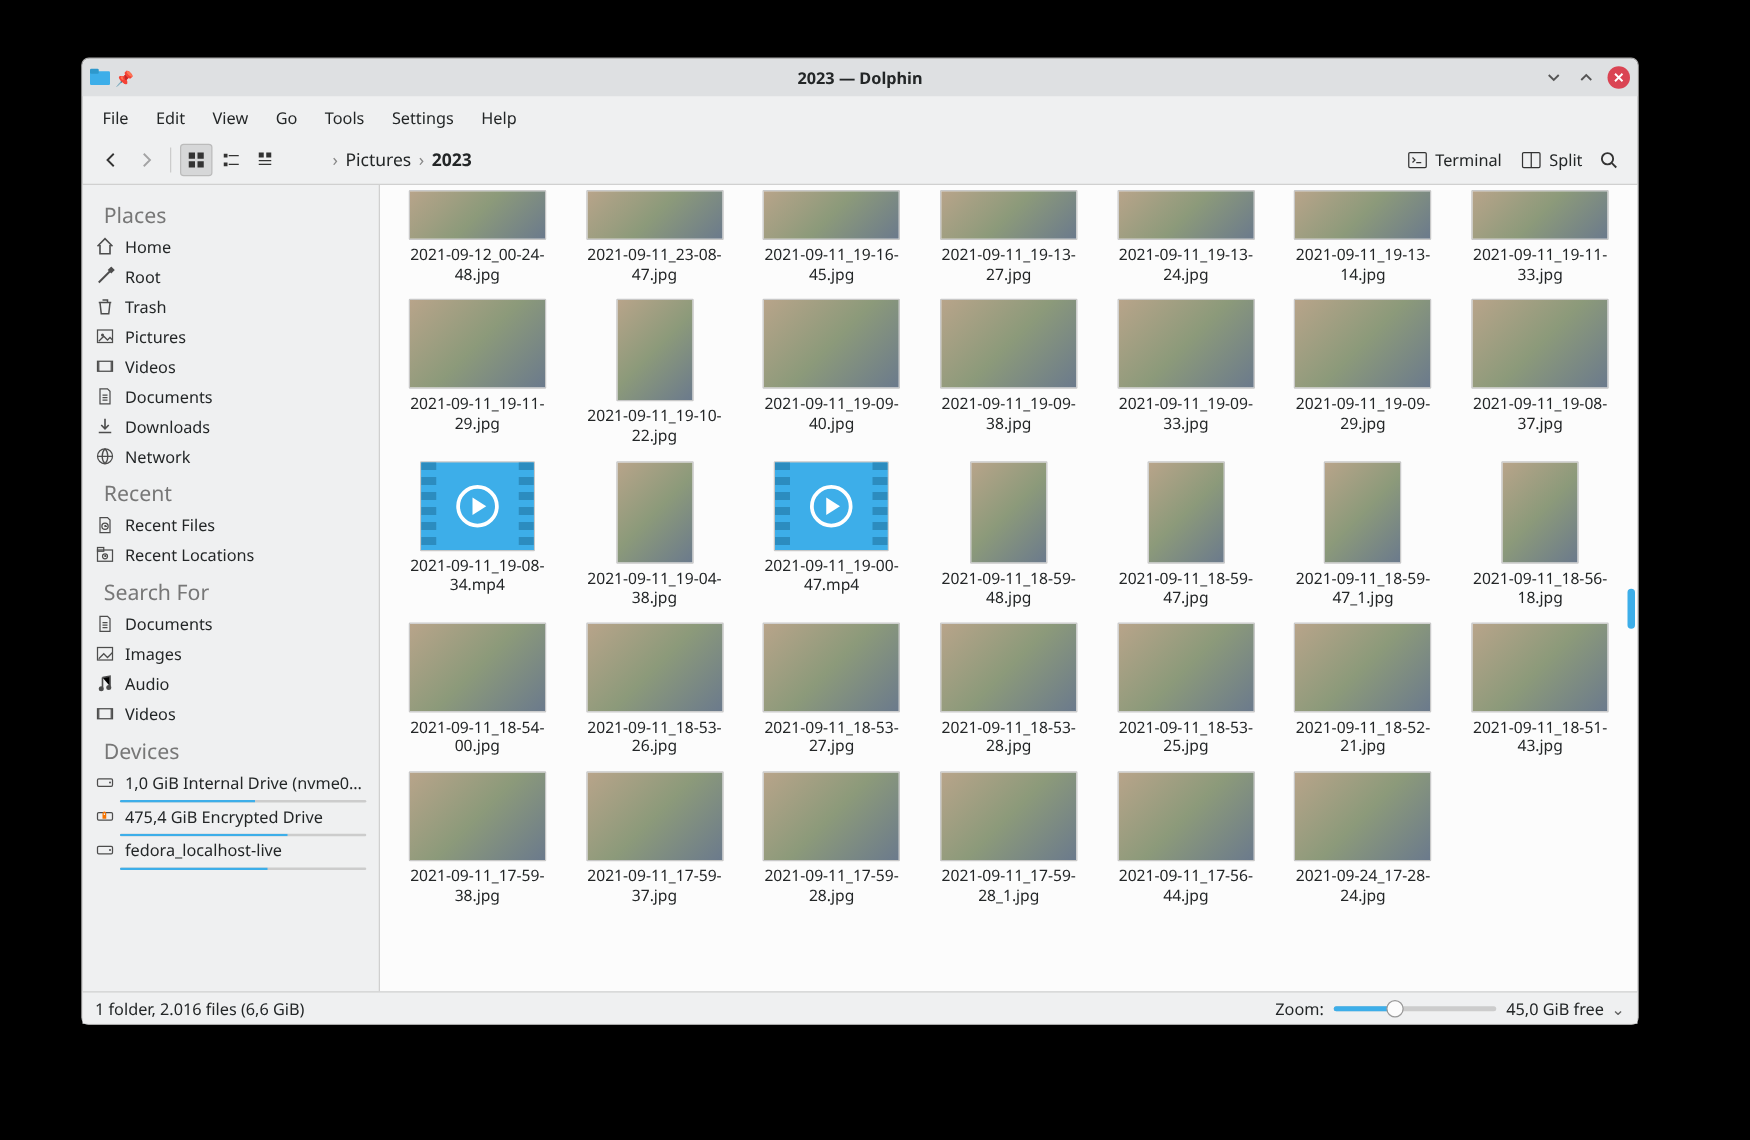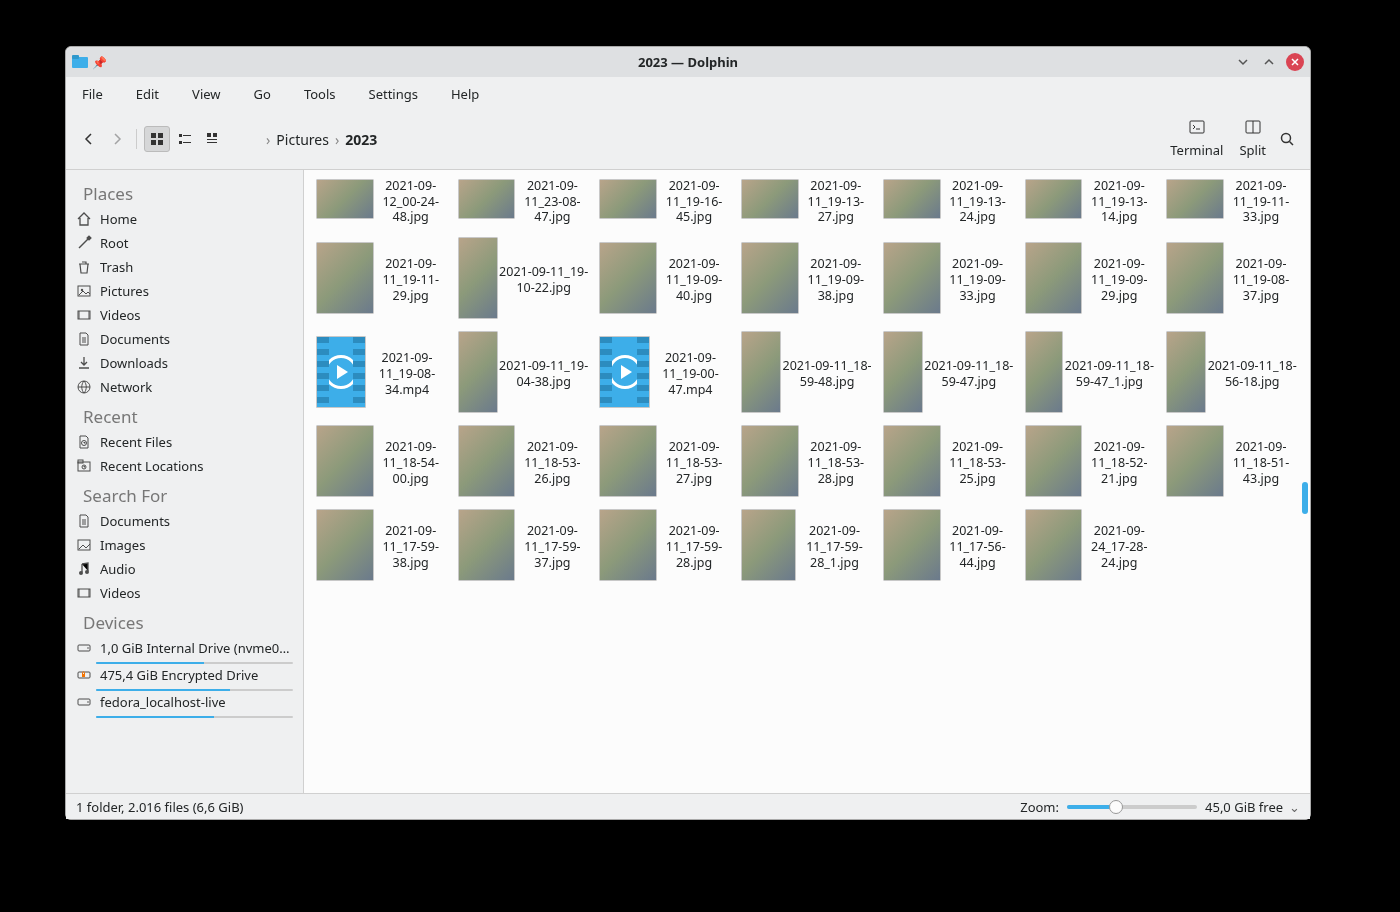--- a/index.html
+++ b/index.html
@@ -49,39 +49,39 @@
   .titlebar .left { display:flex; align-items:center; gap:4px; }
   .titlebar .title {
     position:absolute; left:0; right:0; text-align:center;
     font-weight:700; pointer-events:none;
   }
   .titlebar .buttons { position:absolute; right:6px; display:flex; gap:8px; align-items:center;}
   .wbtn { width:18px; height:18px; border-radius:50%; display:flex; align-items:center; justify-content:center; font-size:11px; color:#555;}
   .wbtn.close { background:#da4453; color:#fff;}
   
   .menubar {
-    display:flex; gap:13px; padding: 4px 6px; align-items:flex-start;
+    display:flex; gap:2px; padding: 4px 6px; align-items:flex-start;
   }
   .menubar span { padding:4px 10px; border-radius:3px; }
   
   .toolbar {
     display:flex; align-items:center; padding:4px 10px 6px 10px;
     border-bottom:1px solid #d0d0d0;
   }
   .tbgroup { display:flex; align-items:center; gap:2px;}
   .tbbtn { width:26px; height:26px; display:flex; align-items:center; justify-content:center; border-radius:3px;}
   .tbbtn.active { background:#d6d7d8; border:1px solid #bbb;}
   .breadcrumb {
     display:flex; align-items:center; gap:6px; margin-left:40px;
     font-size:14px;
   }
   .breadcrumb .sep{ color:#888;}
   .breadcrumb .current{ font-weight:700;text-align:center;}
   .spacer{flex:1;}
-  .toolbtn { display:flex; align-items:center; gap:6px; padding:4px 8px; border-radius:3px;flex-direction:column;}
+  .toolbtn { display:flex; align-items:center; gap:6px; padding:4px 8px; border-radius:3px;}
   
   .body {
     flex:1; display:flex; overflow:hidden;
   }
   
   .sidebar {
     width:238px; background:var(--window-bg);
     border-right:1px solid #d0d0d0;
     overflow-y:auto; padding:6px 0;
   }
@@ -105,21 +105,21 @@
   .content {
     flex:1; background:var(--content-bg); overflow-y:auto;
     padding:0 10px 10px 10px; position:relative;
   }
   .grid{
     display:grid;
     grid-template-columns: repeat(7, 1fr);
     gap: 6px 6px;
   }
   .file {
-    display:flex; flex-direction:row; align-items:center;
+    display:flex; flex-direction:column; align-items:center;
     padding:4px 2px 2px 2px;
   }
   .thumb {
     width:110px; height:44px;
     background: linear-gradient(135deg,#b8a48a 0%, #8c9a7a 50%, #6b7a8c 100%);
     border:1px solid #c8c8c8;
     border-radius:1px;
   }
   .row-first .thumb{
     width:110px; height:40px;

